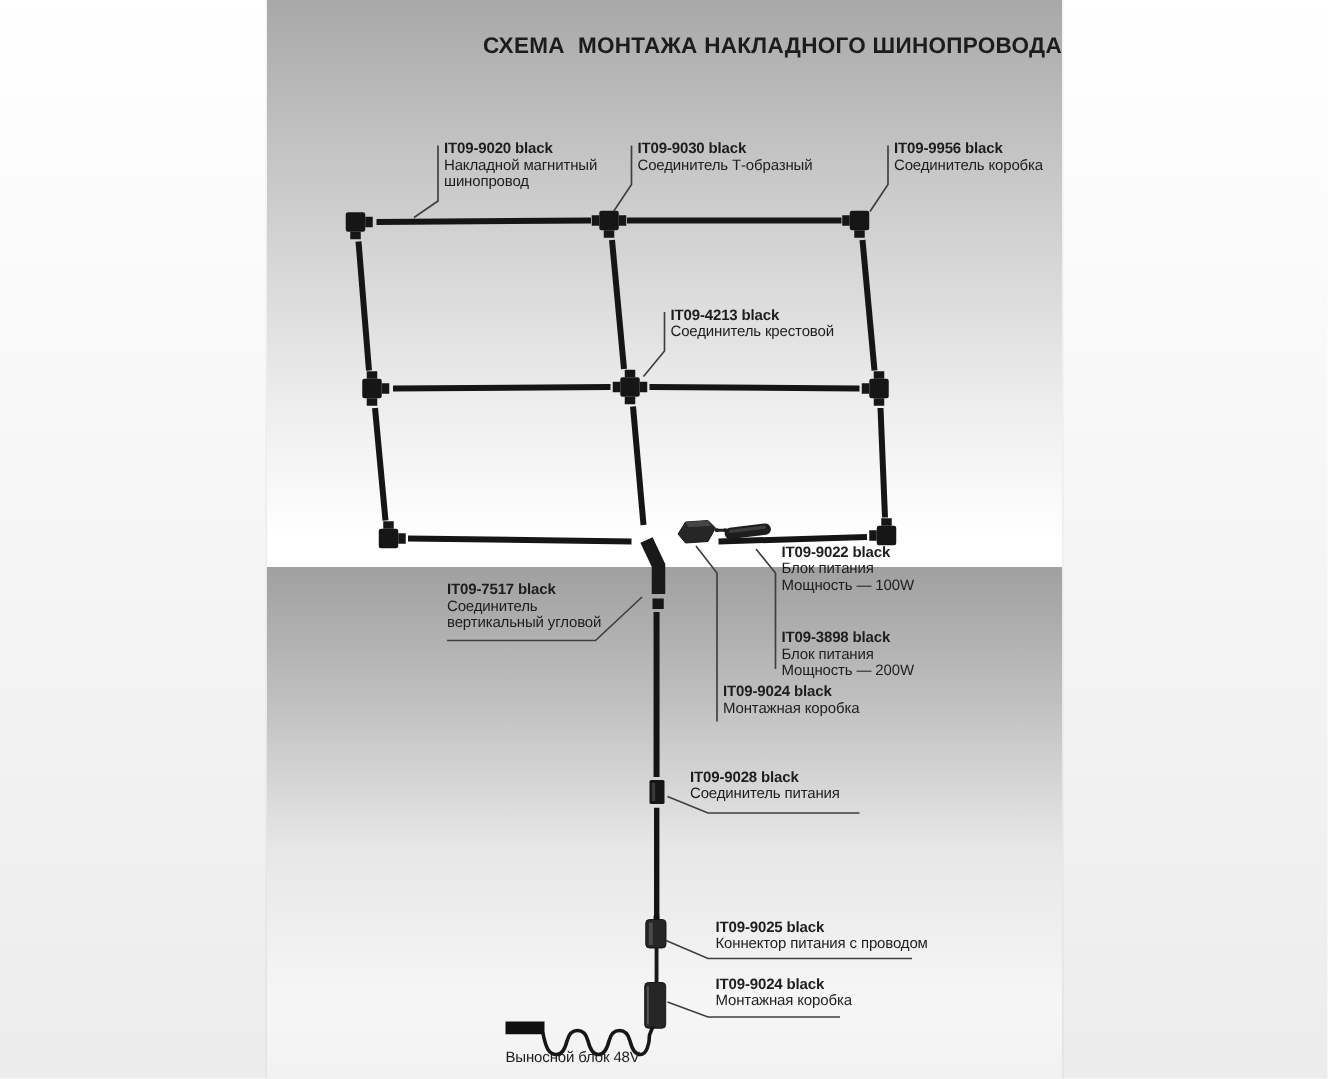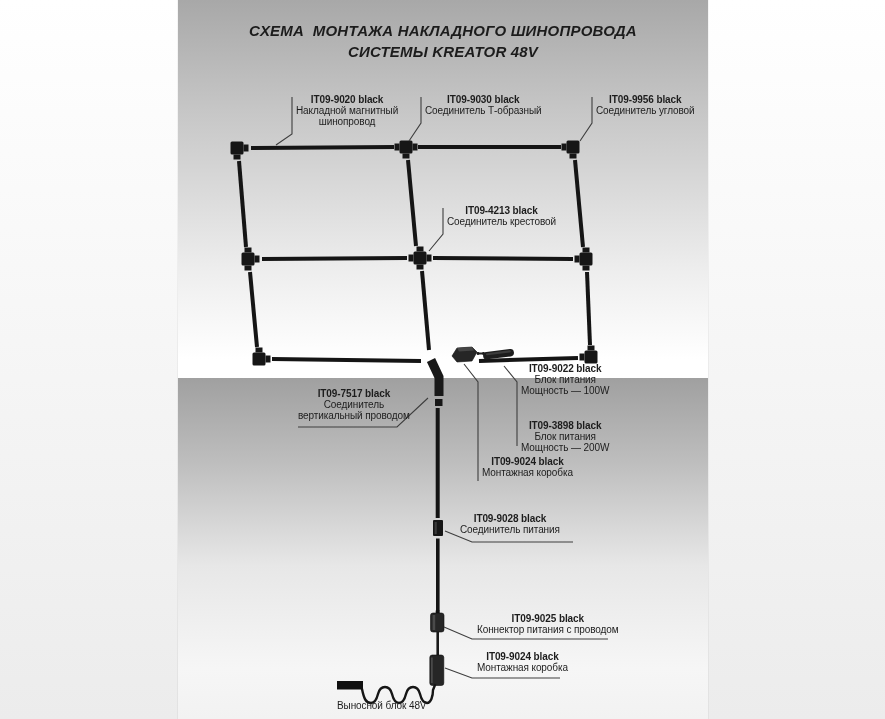--- a/index.html
+++ b/index.html
@@ -15,39 +15,39 @@
   #panel .upper{
     position:absolute;left:0;top:0;width:100%;height:378px;
     background:linear-gradient(#a8a8a8 0%, #c7c7c7 30%, #eeeeee 72%, #ffffff 95%);
   }
   #panel .lower{
     position:absolute;left:0;top:378px;width:100%;height:341px;
     background:linear-gradient(#a0a0a0 0%, #bebebe 25%, #e7e7e7 55%, #f6f6f6 85%, #f2f2f2 100%);
   }
   #title{
     position:absolute;left:178px;top:20px;width:530px;
-    text-align:center;font-weight:bold;font-size:15px;line-height:21px;
-    color:#1c1c1c;letter-spacing:0.2px;white-space:pre-wrap;font-style:italic;
+    text-align:right;font-weight:bold;font-size:15px;line-height:21px;
+    color:#1c1c1c;letter-spacing:0.2px;white-space:pre-wrap;
   }
   svg{position:absolute;left:0;top:0;}
   .lbl{
     position:absolute;font-size:10px;line-height:10.8px;color:#1d1d1d;
-    letter-spacing:-0.1px;white-space:nowrap;text-align:center;
+    letter-spacing:-0.1px;white-space:nowrap;
   }
   .lbl .p{font-weight:bold;}
 </style>
 </head>
 <body>
 
 <div id="panel">
   <div class="upper"></div>
   <div class="lower"></div>
 </div>
 
-<div id="title"><span>СХЕМА  МОНТАЖА НАКЛАДНОГО ШИНОПРОВОДА</span><br><span>СИСТЕМЫ KREATOR 48V</span></div>
+<div id="title"><span>СХЕМА  МОНТАЖА НАКЛАДНОГО ШИНОПРОВОДА</span><br></div>
 
 <svg width="885" height="719" viewBox="0 0 885 719">
 
   <g stroke="#151515" stroke-width="4">
     <line x1="251" y1="148" x2="394" y2="147"></line>
     <line x1="418" y1="147" x2="561" y2="147"></line>
     <line x1="262" y1="259" x2="407" y2="258"></line>
     <line x1="433" y1="258" x2="573" y2="259"></line>
     <line x1="272" y1="359" x2="421" y2="361"></line>
     <line x1="479" y1="361" x2="578" y2="358"></line>
@@ -164,32 +164,32 @@
   <div>шинопровод</div>
 </div>
 
 <div class="lbl" style="left:425px;top:95px">
   <div class="p">IT09-9030 black</div>
   <div>Соединитель Т-образный</div>
 </div>
 
 <div class="lbl" style="left:596px;top:95px">
   <div class="p">IT09-9956 black</div>
-  <div>Соединитель угловой</div>
+  <div>Соединитель коробка</div>
 </div>
 
 <div class="lbl" style="left:447px;top:206px">
   <div class="p">IT09-4213 black</div>
   <div>Соединитель крестовой</div>
 </div>
 
 <div class="lbl" style="left:298px;top:389px">
   <div class="p">IT09-7517 black</div>
   <div>Соединитель</div>
-  <div>вертикальный проводом</div>
+  <div>вертикальный угловой</div>
 </div>
 
 <div class="lbl" style="left:521px;top:364px">
   <div class="p">IT09-9022 black</div>
   <div>Блок питания</div>
   <div>Мощность — 100W</div>
 </div>
 
 <div class="lbl" style="left:521px;top:421px">
   <div class="p">IT09-3898 black</div>

